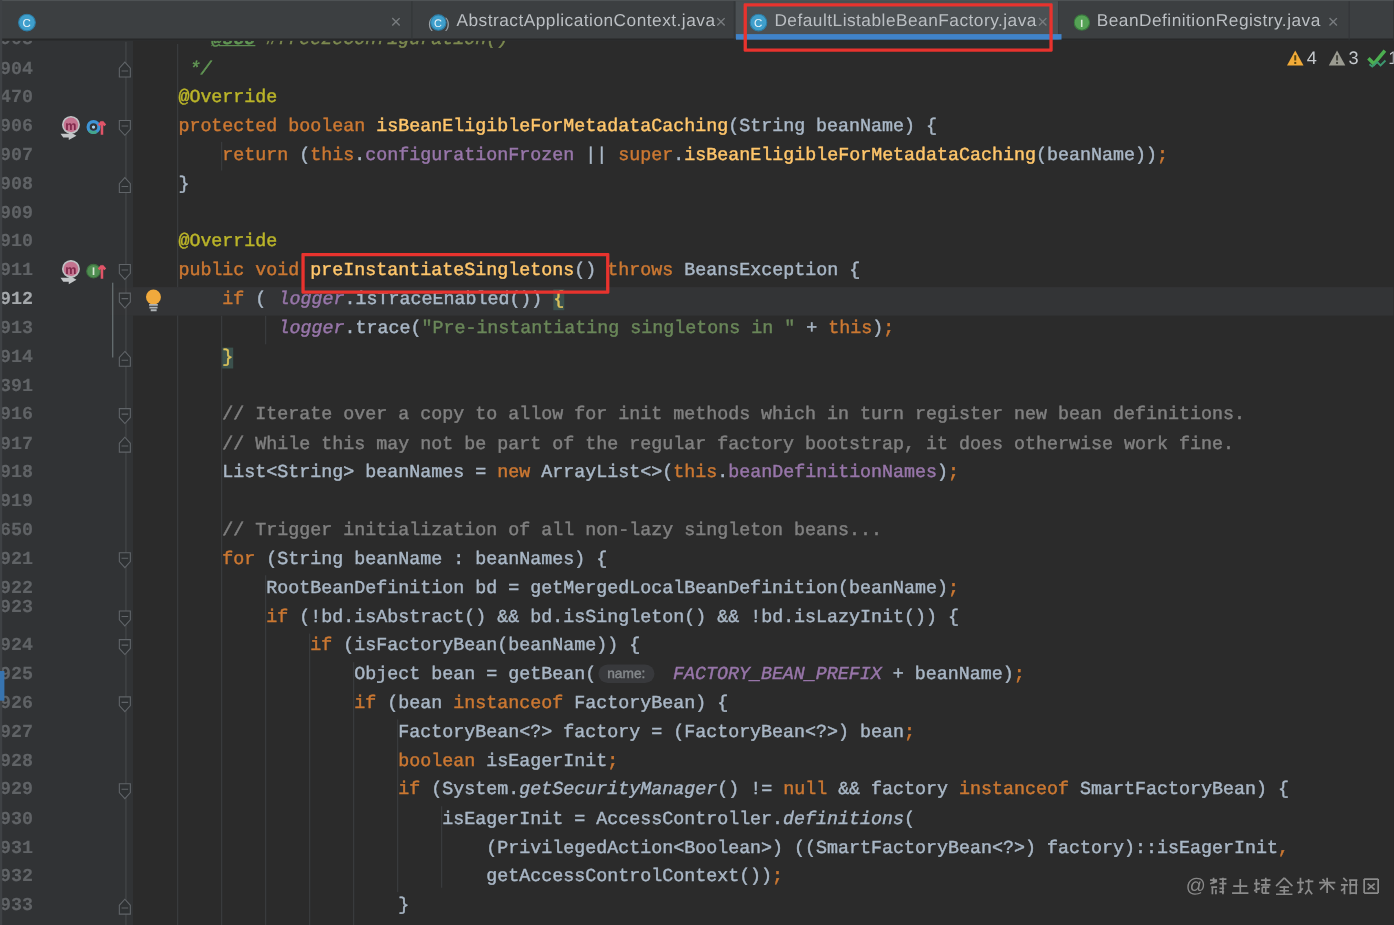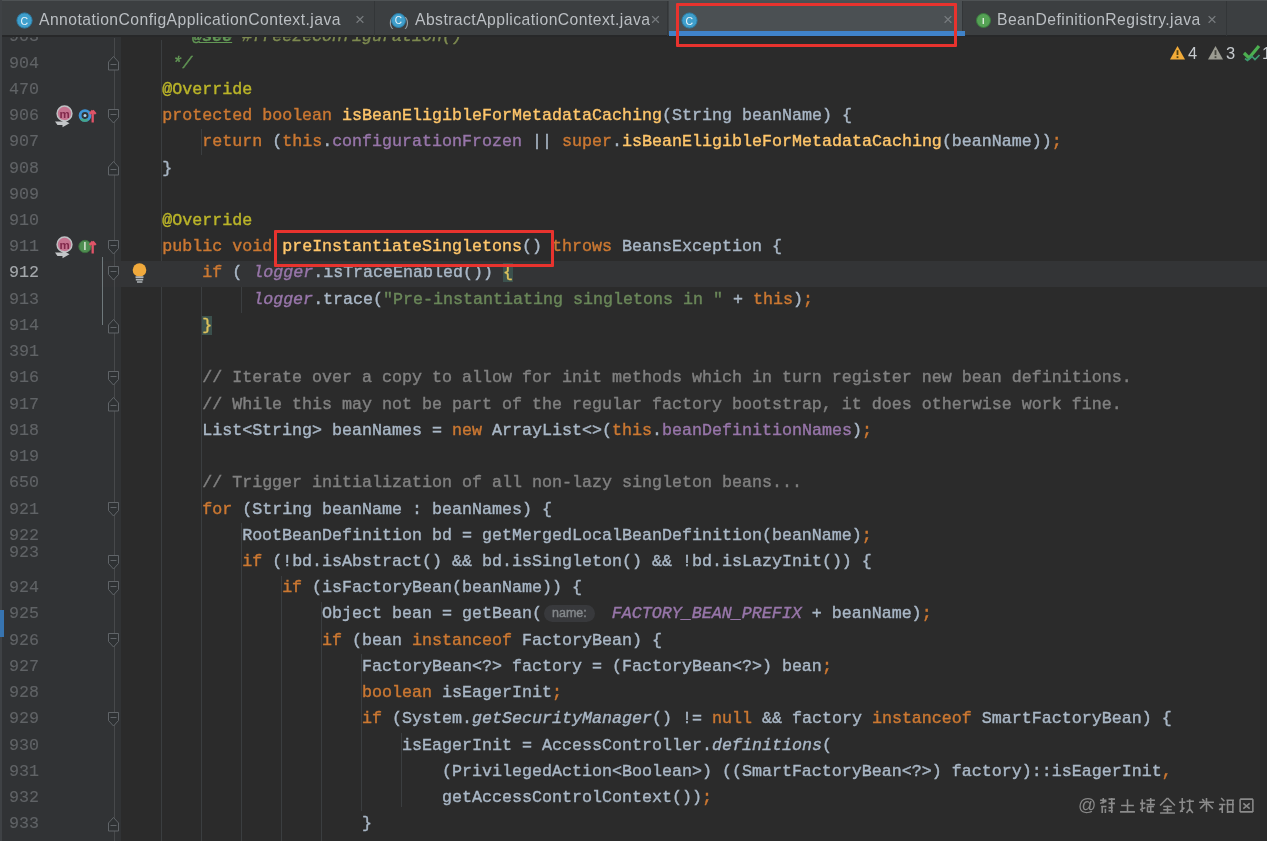--- a/index.html
+++ b/index.html
@@ -3,21 +3,21 @@
 * { margin:0; padding:0; box-sizing:border-box; }
 html,body { width:1267px; height:841px; overflow:hidden; background:#2b2b2b; }
 #page { position:relative; width:1267px; height:841px; overflow:hidden;
   font-family:"Liberation Mono", monospace; font-size:16.66px; color:#a9b7c6; }
 #gutterbg { position:absolute; left:0; top:0; width:121px; height:841px; background:#313335; }
 #caretrow { position:absolute; left:100px; top:260.5px; width:1167px; height:26.2px; background:#333436; }
 #foldline { position:absolute; left:114px; top:38px; width:1px; height:803px; background:#47494b; }
 #scopeline { position:absolute; left:101.5px; top:257px; width:1.5px; height:68px; background:#6f797c; }
 .gd { position:absolute; width:1px; background:#3b3e40; }
 .row { position:absolute; left:122.2px; height:26.23px; line-height:26.23px; white-space:pre; -webkit-text-stroke:0.4px; }
-.num { position:absolute; width:48px; text-align:center; height:26.23px; line-height:26.23px; color:#606366; -webkit-text-stroke:0.15px; }
+.num { position:absolute; width:48px; text-align:left; height:26.23px; line-height:26.23px; color:#606366;font-weight:bold; -webkit-text-stroke:0.15px; }
 .num.cur { color:#a4a8ab; }
 i { font-style:normal; }
 .k { color:#cc7832; } .d { color:#ffc66b; } .f { color:#9876aa; }
 .fi { color:#9876aa; font-style:italic;margin-left:11px; } .s { color:#6a8759; }
 .c { color:#808080; } .j { color:#629755; font-style:italic; }
 .jt { color:#629755; font-style:italic; font-weight:bold; text-decoration:underline; }
 .jv { color:#7d8a50; font-style:italic; }
 .a { color:#bbb529; } .p { color:#cc7832; } .m { font-style:italic; }
 .b { color:#dcc25c; background:#3b514d; }
 .hint { display:inline-block; background:#38393c; color:#84888b; font-size:12.5px; line-height:17px;
@@ -211,21 +211,20 @@
  <span style="left:1262px;top:44px">1</span>
 </div>
 <div id="tabbar">
       <div class="tab" style="left:4px;width:371px">
         <span class="ticon">
           <svg width="17" height="17" viewBox="0 0 17 17">
             <circle cx="8.5" cy="8.5" r="7.6" fill="#3f9fcc" stroke="#2d7da6" stroke-width="1"></circle>
             <text x="8.5" y="12.6" font-size="10.5" fill="#e8f3f9" text-anchor="middle" font-family="Liberation Sans">C</text>
           </svg>
         </span>
-        <span class="tname">AnnotationConfigApplicationContext.java</span>
         <span class="tx">×</span>
       </div>
       <div class="tab" style="left:376px;width:292px">
         <span class="ticon">
           <svg width="21" height="17" viewBox="0 0 21 17">
             <text x="1" y="13.5" font-size="13" fill="#9aa0a5" font-family="Liberation Sans">(</text>
             <circle cx="10.5" cy="8.5" r="7" fill="#3f9fcc" stroke="#2d7da6" stroke-width="1"></circle>
             <text x="10.5" y="12.3" font-size="10" fill="#e8f3f9" text-anchor="middle" font-family="Liberation Sans">C</text>
             <text x="16.5" y="13.5" font-size="13" fill="#9aa0a5" font-family="Liberation Sans">)</text>
           </svg>
@@ -233,20 +232,21 @@
         <span class="tname">AbstractApplicationContext.java</span>
         <span class="tx">×</span>
       </div>
       <div class="tab active" style="left:669px;width:294px">
         <span class="ticon">
           <svg width="17" height="17" viewBox="0 0 17 17">
             <circle cx="8.5" cy="8.5" r="7.6" fill="#3f9fcc" stroke="#2d7da6" stroke-width="1"></circle>
             <text x="8.5" y="12.6" font-size="10.5" fill="#e8f3f9" text-anchor="middle" font-family="Liberation Sans">C</text>
           </svg>
         </span>
+        <span class="tname">DefaultListableBeanFactory.java</span>
         <span class="tx">×</span>
       </div>
       <div class="tab" style="left:964px;width:263px">
         <span class="ticon">
           <svg width="15" height="15" viewBox="0 0 15 15">
             <circle cx="7.5" cy="7.5" r="7" fill="#55a255" stroke="#3a7a3e" stroke-width="1"></circle>
             <text x="7.5" y="11.4" font-size="9.5" font-weight="bold" fill="#dcead9" text-anchor="middle" font-family="Liberation Sans">I</text>
           </svg>
         </span>
         <span class="tname">BeanDefinitionRegistry.java</span>

